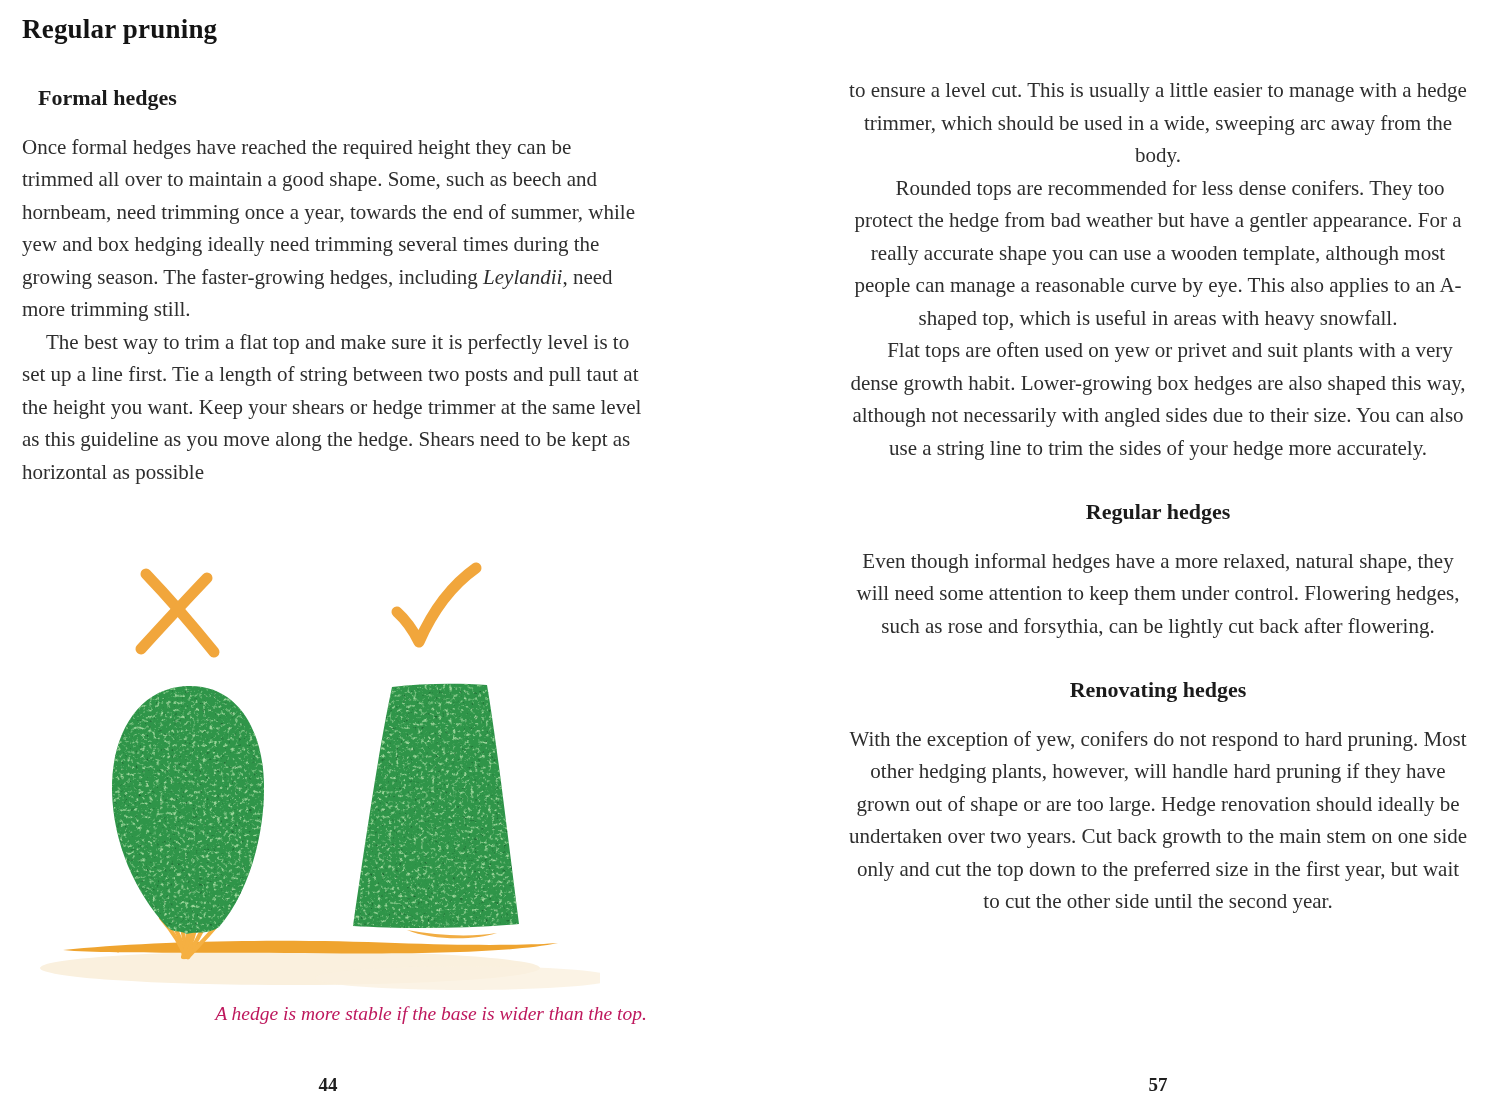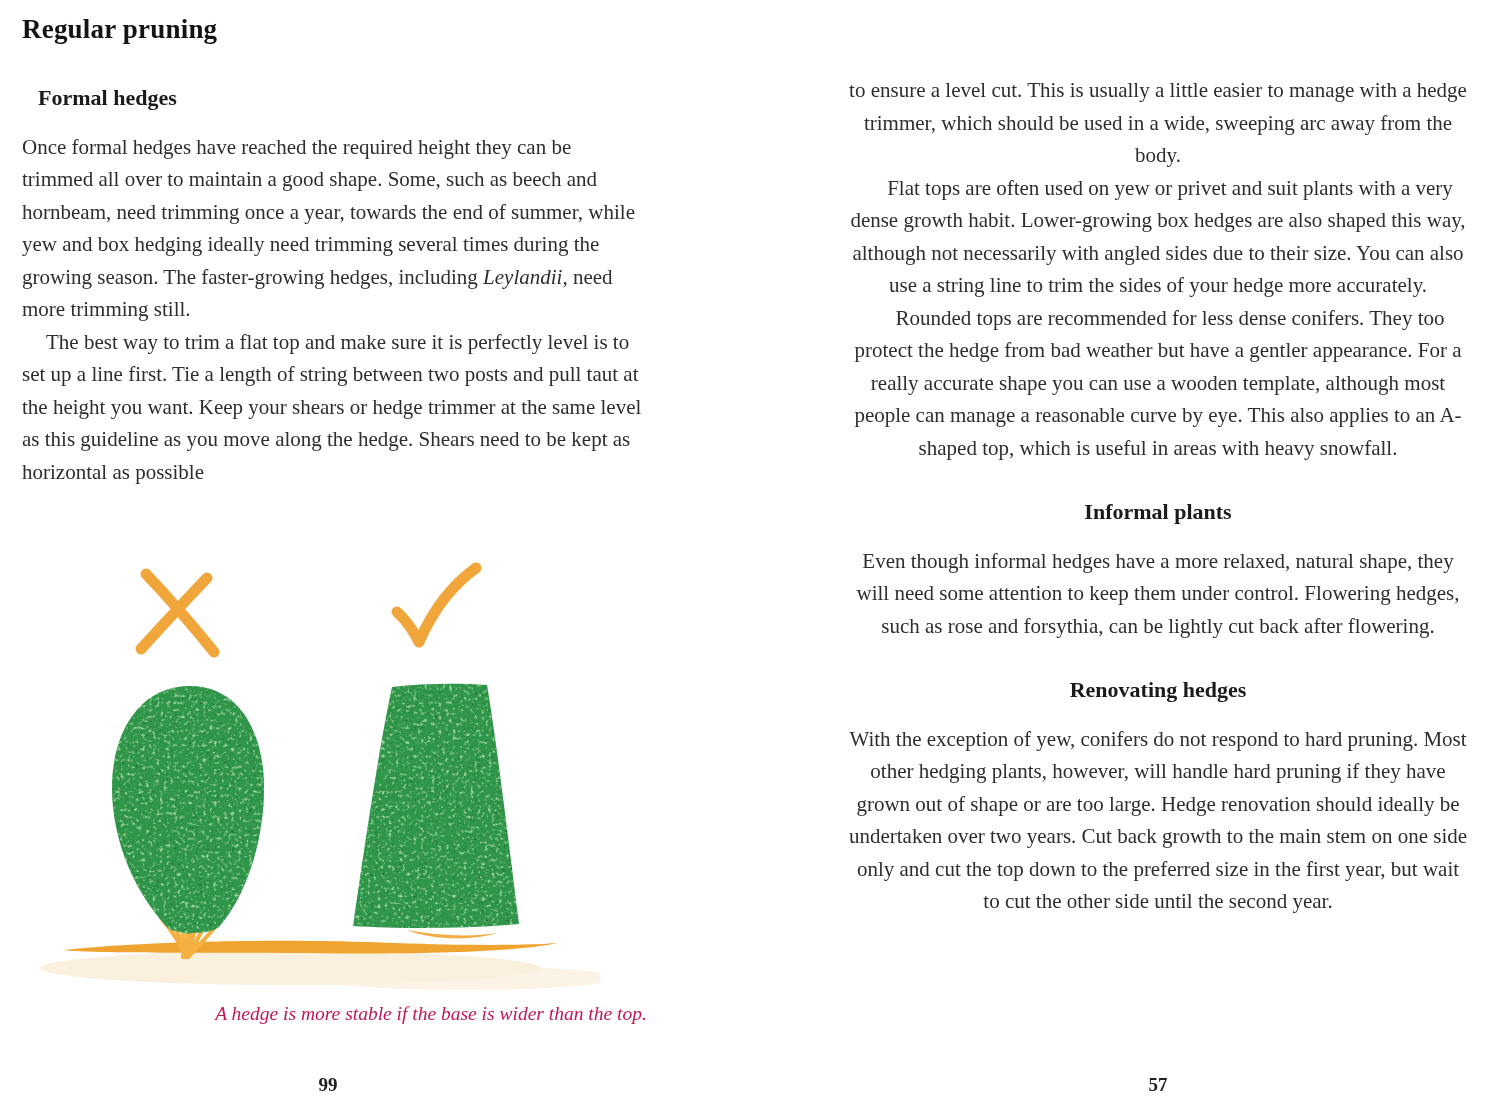--- a/index.html
+++ b/index.html
@@ -112,24 +112,24 @@
       </g>
 
       <path stroke-width="11" stroke-linecap="round" stroke-linejoin="round" fill="none" d="M362 64 C371 72 379 84 384 94 C398 62 417 37 441 20" stroke="#F1A63C"></path>
     </svg>
   </div>
 
   <div class="caption">A hedge is more stable if the base is wider than the top.</div>
 
   <div class="col col-right">
     <p class="body">to ensure a level cut. This is usually a little easier to manage with a hedge trimmer, which should be used in a wide, sweeping arc away from the body.</p>
+    <p class="body indent">Rounded tops are recommended for less dense conifers. They too protect the hedge from bad weather but have a gentler appearance. For a really accurate shape you can use a wooden template, although most people can manage a reasonable curve by eye. This also applies to an A-shaped top, which is useful in areas with heavy snowfall.</p>
     <p class="body indent">Flat tops are often used on yew or privet and suit plants with a very dense growth habit. Lower-growing box hedges are also shaped this way, although not necessarily with angled sides due to their size. You can also use a string line to trim the sides of your hedge more accurately.</p>
-    <p class="body indent">Rounded tops are recommended for less dense conifers. They too protect the hedge from bad weather but have a gentler appearance. For a really accurate shape you can use a wooden template, although most people can manage a reasonable curve by eye. This also applies to an A-shaped top, which is useful in areas with heavy snowfall.</p>
-    <h2 class="subhead spaced">Informal plants</h2>
+    <h2 class="subhead spaced">Regular hedges</h2>
     <p class="body">Even though informal hedges have a more relaxed, natural shape, they will need some attention to keep them under control. Flowering hedges, such as rose and forsythia, can be lightly cut back after flowering.</p>
     <h2 class="subhead spaced">Renovating hedges</h2>
     <p class="body">With the exception of yew, conifers do not respond to hard pruning. Most other hedging plants, however, will handle hard pruning if they have grown out of shape or are too large. Hedge renovation should ideally be undertaken over two years. Cut back growth to the main stem on one side only and cut the top down to the preferred size in the first year, but wait to cut the other side until the second year.</p>
   </div>
 
-  <div class="pagenum pagenum-left">99</div>
+  <div class="pagenum pagenum-left">44</div>
   <div class="pagenum pagenum-right">57</div>
 
 </div>
 
 </body></html>

